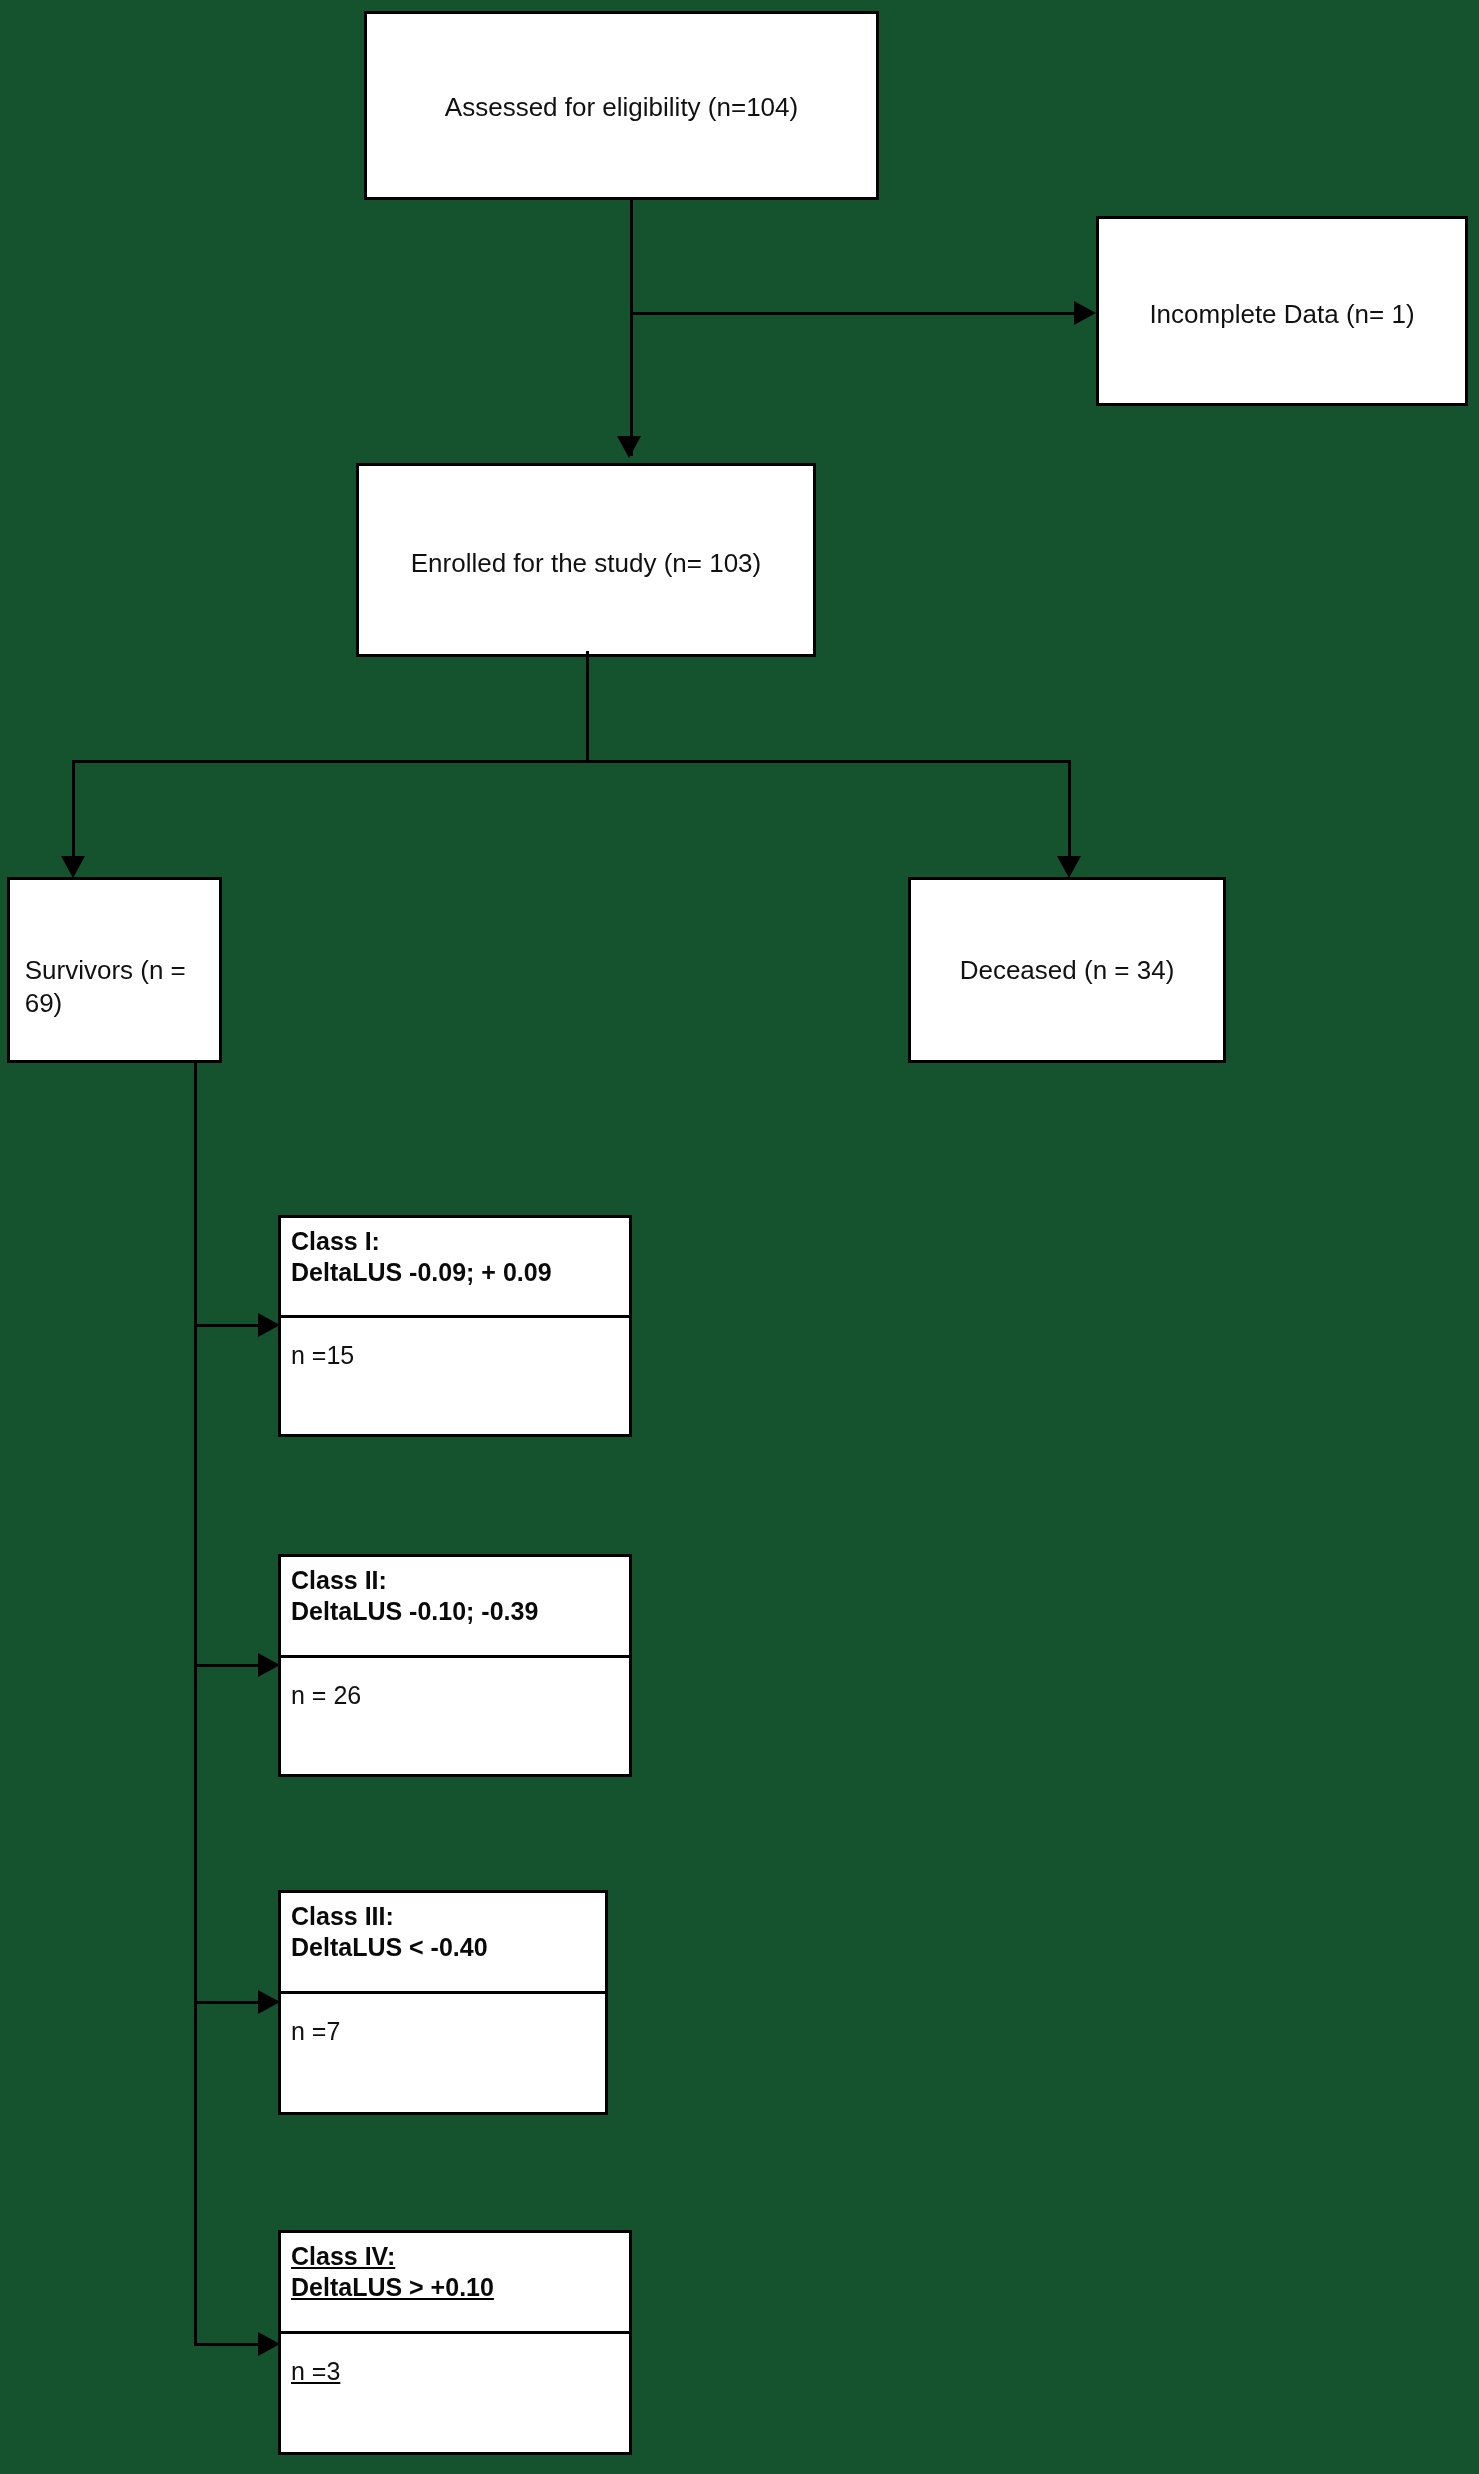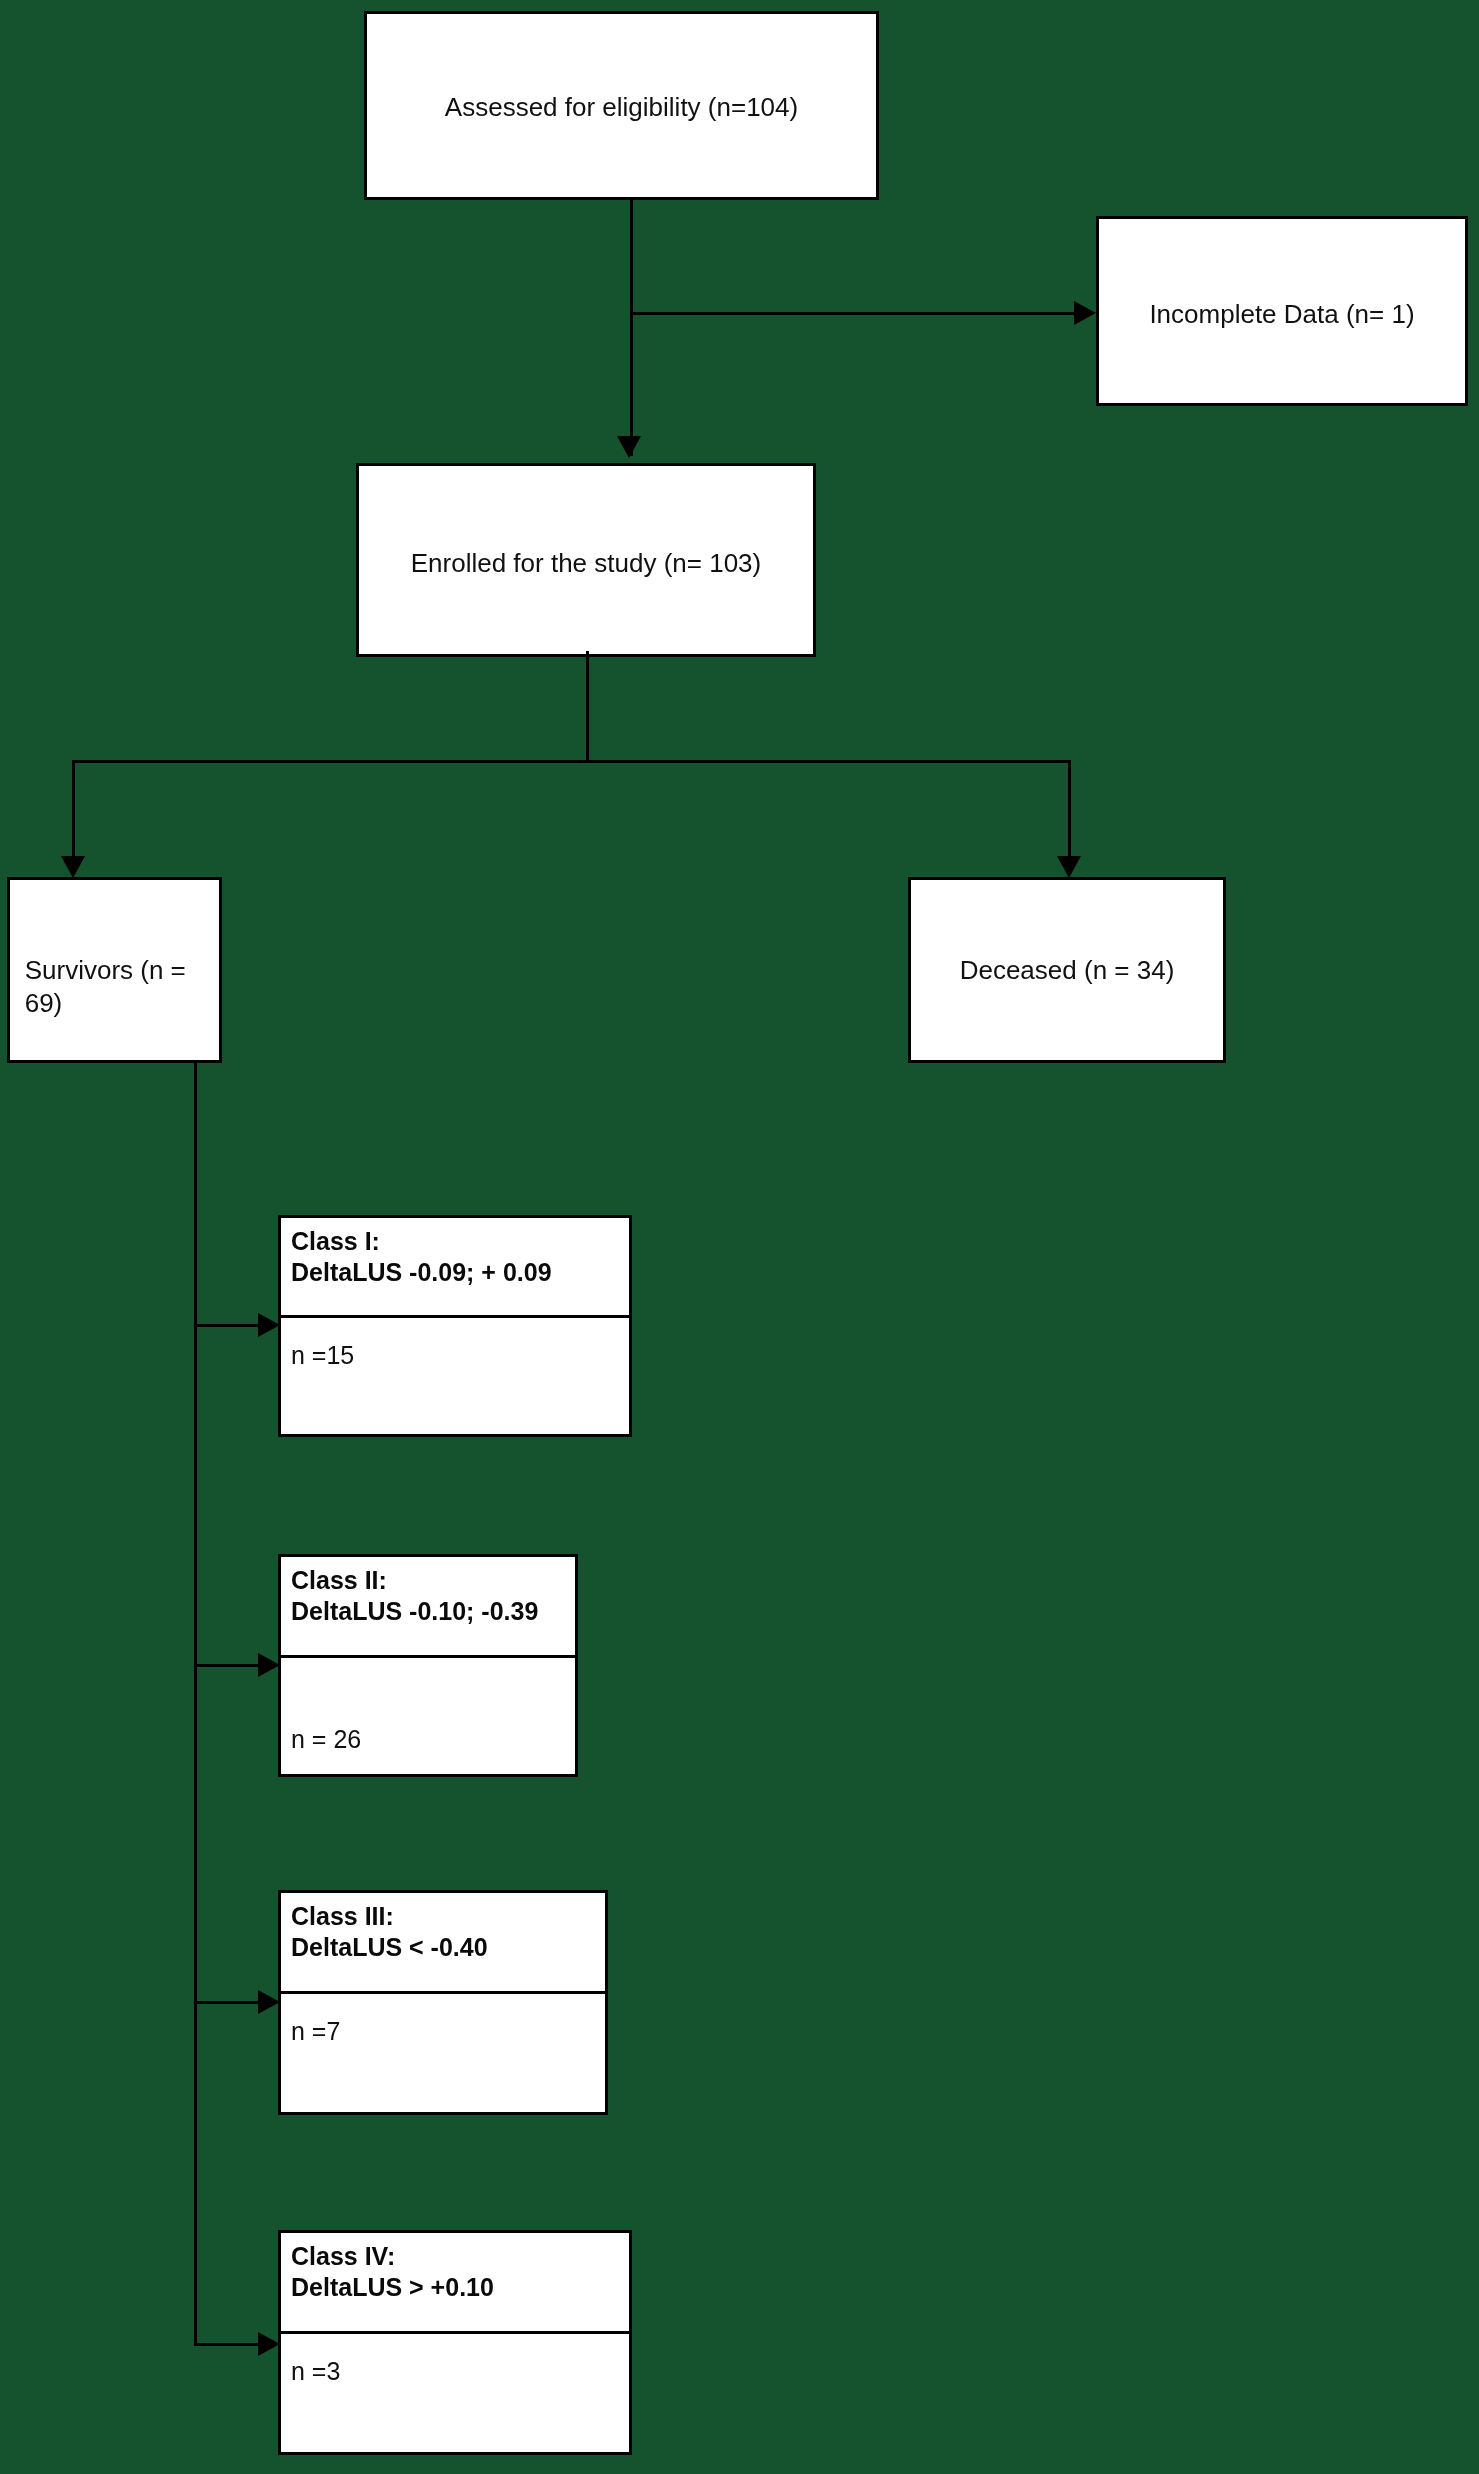--- a/index.html
+++ b/index.html
@@ -137,37 +137,37 @@
   <div class="arrow-right" style="left:258px; top:2332px;"></div>
 
   <div class="class-node" style="left:278px; top:1215px; width:354px; height:222px;">
     <div class="class-head" style="height:100px;">
       <span class="title-line">Class I:</span>
       <span class="range-line">DeltaLUS -0.09; + 0.09</span>
     </div>
     <div class="class-body">n =15</div>
   </div>
 
-  <div class="class-node" style="left:278px; top:1554px; width:300px; height:223px;gap:44px;">
+  <div class="class-node" style="left:278px; top:1554px; width:354px; height:223px;">
     <div class="class-head" style="height:101px;">
       <span class="title-line">Class II:</span>
       <span class="range-line">DeltaLUS -0.10; -0.39</span>
     </div>
     <div class="class-body">n = 26</div>
   </div>
 
   <div class="class-node" style="left:278px; top:1890px; width:330px; height:225px;">
     <div class="class-head" style="height:101px;">
       <span class="title-line">Class III:</span>
       <span class="range-line">DeltaLUS &lt; -0.40</span>
     </div>
     <div class="class-body">n =7</div>
   </div>
 
-  <div class="class-node" style="left:278px; top:2230px; width:354px; height:225px;">
+  <div class="class-node" style="left:278px; top:2230px; width:354px; height:225px;text-decoration:underline;">
     <div class="class-head" style="height:101px;">
       <span class="title-line">Class IV:</span>
       <span class="range-line">DeltaLUS &gt; +0.10</span>
     </div>
     <div class="class-body">n =3</div>
   </div>
 
 </div>
 
 

